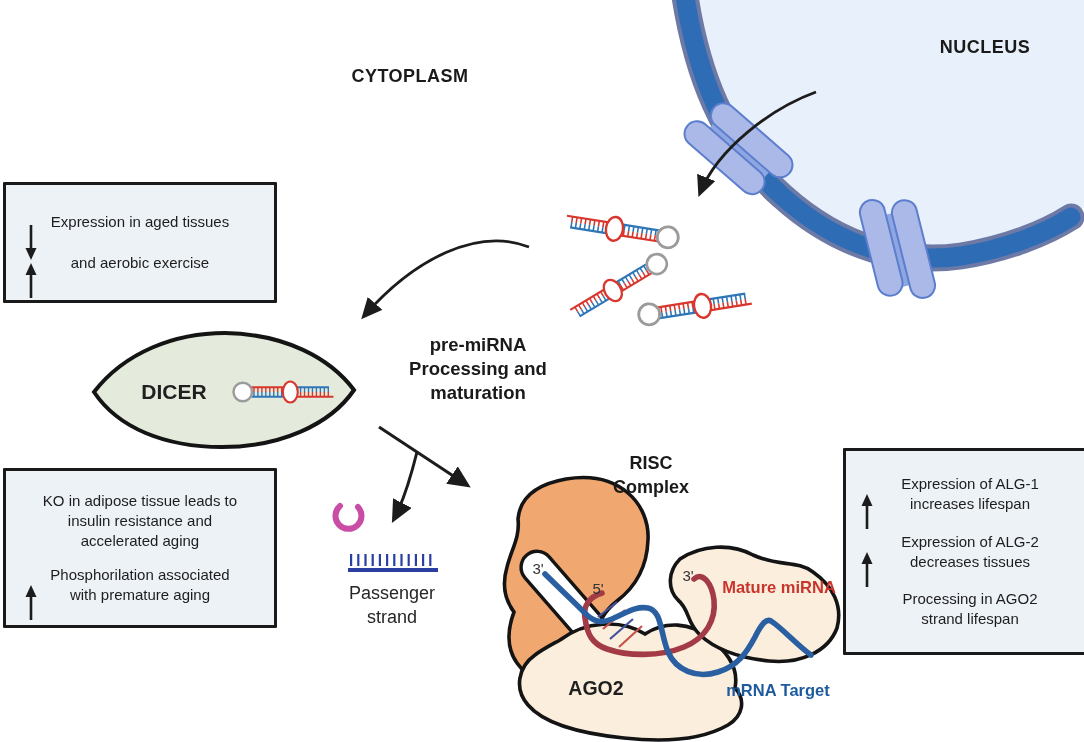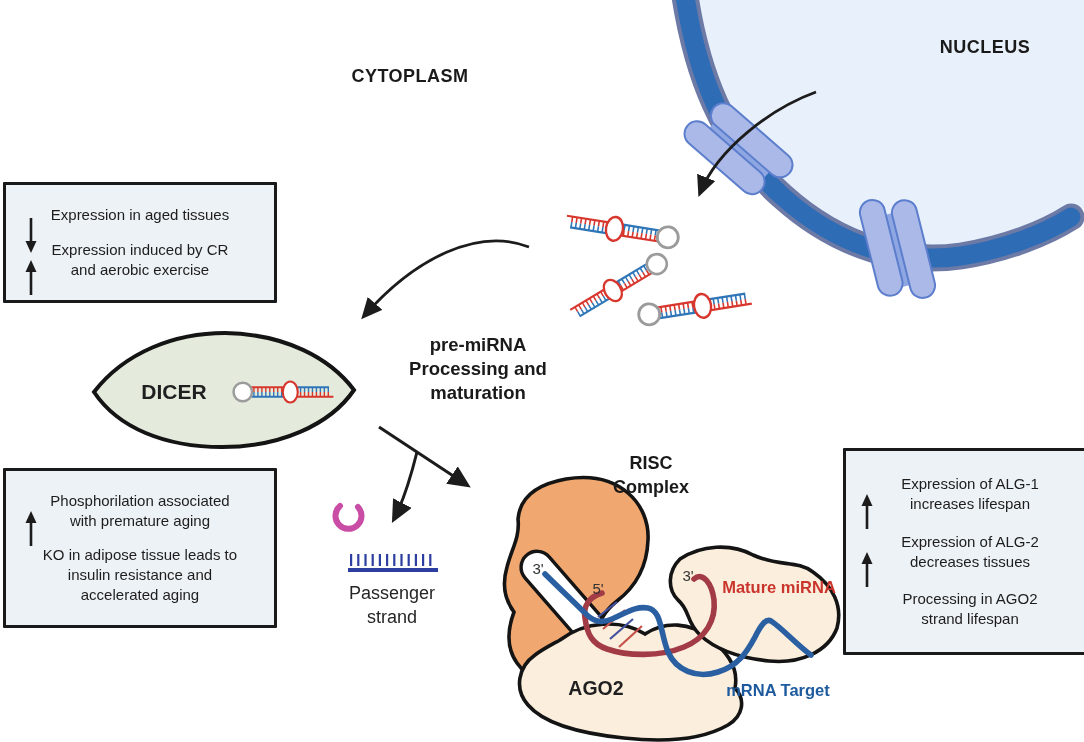--- a/index.html
+++ b/index.html
@@ -188,46 +188,45 @@
     </div>
   </div>
   <div class="ann-row">
     <span class="aicon">
       <svg width="14" height="38" viewBox="0 0 14 38">
             <line x1="7" y1="35" x2="7" y2="7" stroke="#1c1c1c" stroke-width="2.6"></line>
             <path d="M7,0 L1.5,12 L12.5,12 Z" fill="#1c1c1c"></path>
           </svg>
     </span>
     <div class="txt">
-      <div>Expression induced by CR</div>
       <div>and aerobic exercise</div>
     </div>
   </div>
 </div>
 
 <div class="ann-box" style="left:3px;top:468px;width:274px;height:160px;">
-  <div class="ann-row">
-    <span class="aicon">
-      <svg width="14" height="38" viewBox="0 0 14 38">
-            <line x1="7" y1="35" x2="7" y2="7" stroke="#1c1c1c" stroke-width="2.6"></line>
-            <path d="M7,0 L1.5,12 L12.5,12 Z" fill="#1c1c1c"></path>
-          </svg>
-    </span>
-    <div class="txt">
-      <div>Phosphorilation associated</div>
-      <div>with premature aging</div>
-    </div>
-  </div>
   <div class="ann-row">
     <div class="txt">
       <div>KO in adipose tissue leads to</div>
       <div>insulin resistance and</div>
       <div>accelerated aging</div>
     </div>
   </div>
+  <div class="ann-row">
+    <span class="aicon">
+      <svg width="14" height="38" viewBox="0 0 14 38">
+            <line x1="7" y1="35" x2="7" y2="7" stroke="#1c1c1c" stroke-width="2.6"></line>
+            <path d="M7,0 L1.5,12 L12.5,12 Z" fill="#1c1c1c"></path>
+          </svg>
+    </span>
+    <div class="txt">
+      <div>Phosphorilation associated</div>
+      <div>with premature aging</div>
+    </div>
+  </div>
 </div>
 
 <div class="ann-box" style="left:843px;top:448px;width:254px;height:207px;">
   <div class="ann-row">
     <span class="aicon" style="left:6px;">
       <svg width="14" height="38" viewBox="0 0 14 38">
             <line x1="7" y1="35" x2="7" y2="7" stroke="#1c1c1c" stroke-width="2.6"></line>
             <path d="M7,0 L1.5,12 L12.5,12 Z" fill="#1c1c1c"></path>
           </svg>
     </span>

